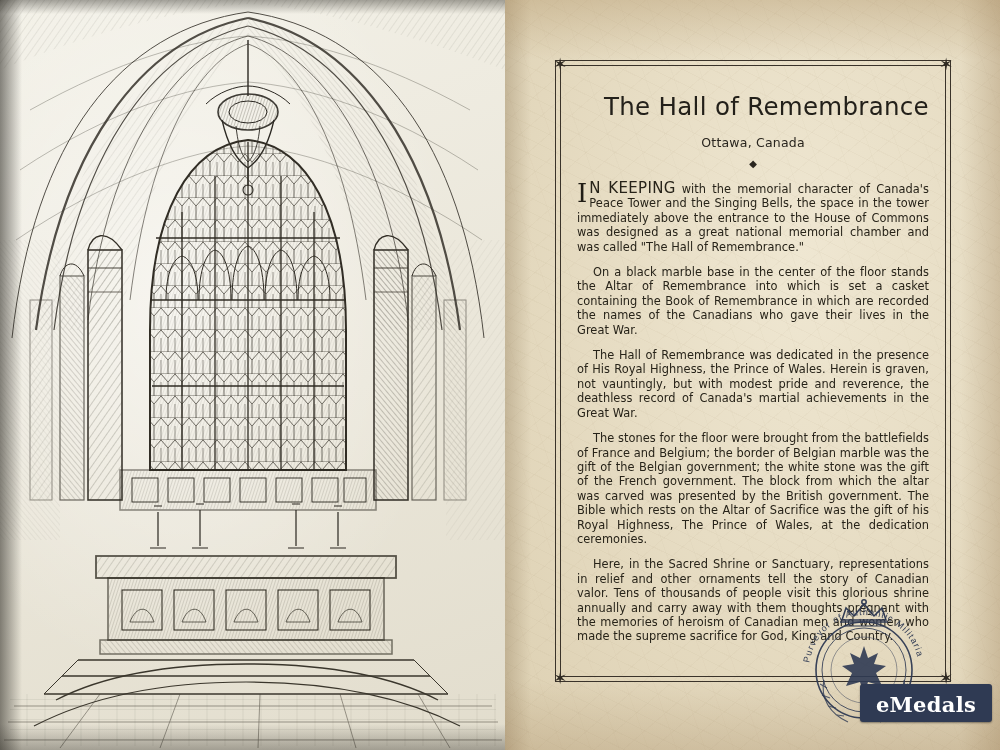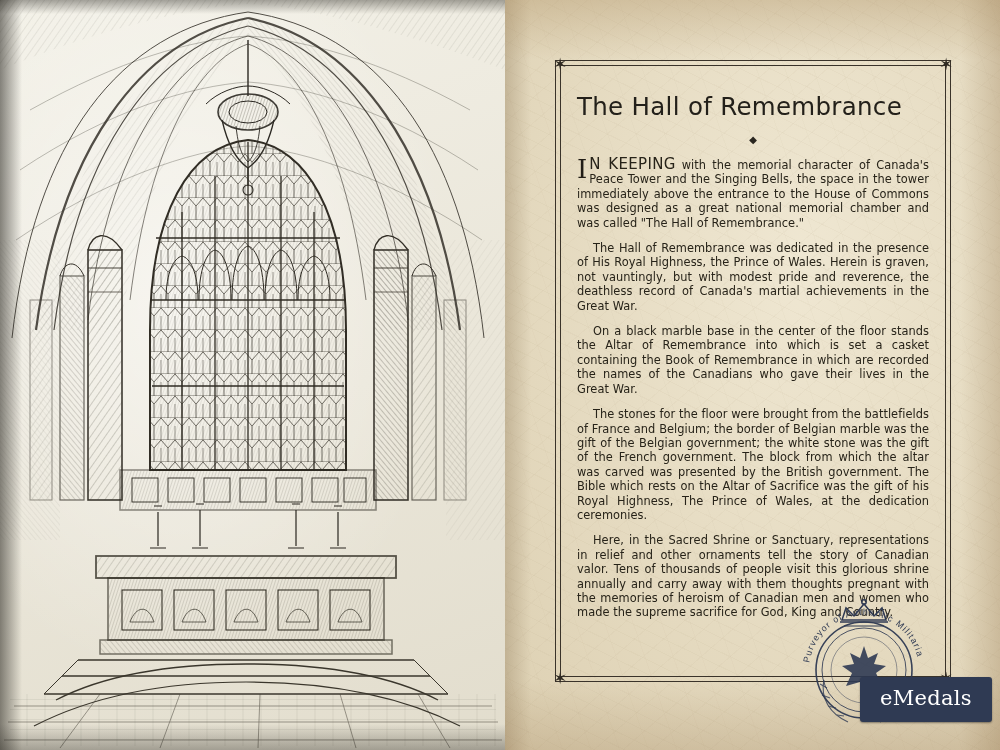--- a/index.html
+++ b/index.html
@@ -124,21 +124,21 @@
   .leaf-content {
     position: absolute;
     left: 72px; top: 92px;
     width: 352px;
   }
   .doc-title {
     font-family: "DejaVu Sans", sans-serif;
     font-size: 24.5px;
     letter-spacing: .3px;
     color: #23201a;
-    text-align: left;
+    text-align: right;
     margin: 0 0 14px 0;
     font-weight: 400;
   }
   .doc-subtitle {
     font-family: "DejaVu Sans", sans-serif;
     font-size: 12.5px;
     color: #2a261f;
     text-align: center;
     margin: 0;
     letter-spacing: .2px;
@@ -194,30 +194,31 @@
     width: 140px; height: 140px;
   }
   .wm-ring-text {
     position: absolute;
     left: 0; top: 0;
     width: 140px; height: 140px;
   }
   .emedals-box {
     position: absolute;
     right: 0; bottom: 22px;
-    width: 132px; height: 45px;
+    width: 132px; height: 38px;
     background: #2f3a53;
     border-radius: 3px;
     color: #fff;
     font-family: "DejaVu Serif", serif;
     font-size: 21px;
     line-height: 42px;
     text-align: center;
     letter-spacing: .3px;
     box-shadow: 0 1px 2px rgba(0,0,0,.4);
+    font-weight: bold;
   }
   .side-id {
     position: absolute;
     left: 6px;
     bottom: 4px;
     font-family: "Liberation Sans", sans-serif;
     font-size: 9px;
     color: #8a8273;
     letter-spacing: .5px;
   }
@@ -412,26 +413,27 @@
     <div class="leaf-stain-bottom"></div>
 
     <div class="frame"></div>
     <div class="corner tl">✶</div>
     <div class="corner tr">✶</div>
     <div class="corner bl">✶</div>
     <div class="corner br">✶</div>
 
     <div class="leaf-content">
       <h1 class="doc-title">The Hall of Remembrance</h1>
+      <div class="doc-subtitle">Ottawa, Canada</div>
       <div class="diamond">◆</div>
 
       <div class="body-text">
         <p class="first"><span class="dropcap">I</span><span class="smallcaps">N KEEPING</span><span> with the memorial character of Canada's Peace Tower and the Singing Bells, the space in the tower immediately above the entrance to the House of Commons was designed as a great national memorial chamber and was called "The Hall of Remembrance."</span></p>
+        <p class="indent">On a black marble base in the center of the floor stands the Altar of Remembrance into which is set a casket containing the Book of Remembrance in which are recorded the names of the Canadians who gave their lives in the Great War.</p>
         <p class="indent">The Hall of Remembrance was dedicated in the presence of His Royal Highness, the Prince of Wales. Herein is graven, not vauntingly, but with modest pride and reverence, the deathless record of Canada's martial achievements in the Great War.</p>
-        <p class="indent">On a black marble base in the center of the floor stands the Altar of Remembrance into which is set a casket containing the Book of Remembrance in which are recorded the names of the Canadians who gave their lives in the Great War.</p>
         <p class="indent">The stones for the floor were brought from the battlefields of France and Belgium; the border of Belgian marble was the gift of the Belgian government; the white stone was the gift of the French government. The block from which the altar was carved was presented by the British government.   The Bible which rests on the Altar of Sacrifice was the gift of his Royal Highness, The Prince of Wales, at the dedication ceremonies.</p>
         <p class="indent">Here, in the Sacred Shrine or Sanctuary, representations in relief and other ornaments tell the story of Canadian valor.  Tens of thousands of people visit this glorious shrine annually and carry away with them thoughts pregnant with the memories of heroism of Canadian men and women who made the supreme sacrifice for God, King and Country.</p>
       </div>
     </div>
 
     <div class="watermark">
       <svg class="wm-badge" viewBox="0 0 140 140">
         <g fill="none" stroke="#2f3a53" stroke-width="1.6" opacity="0.95">
           <circle cx="70" cy="76" r="48"></circle>
           <circle cx="70" cy="76" r="42" stroke-width="0.9"></circle>

